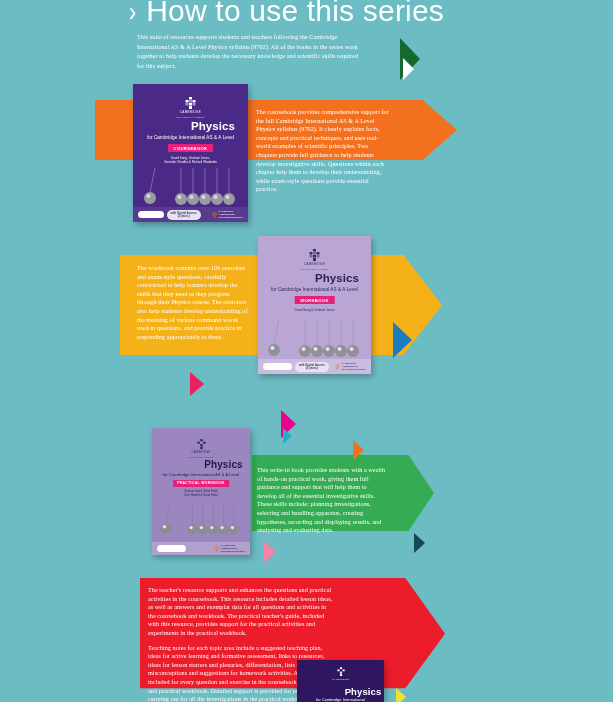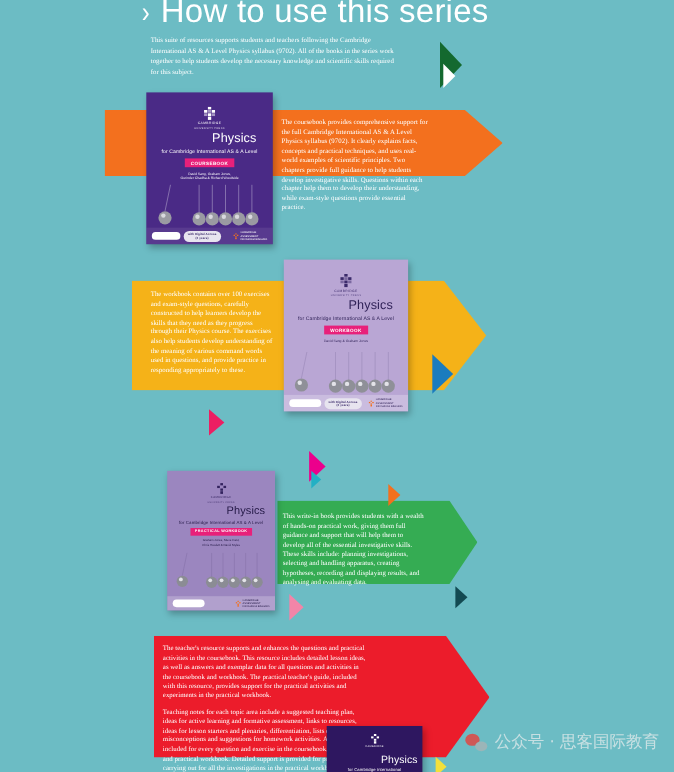--- a/index.html
+++ b/index.html
@@ -95,21 +95,21 @@
   .crest {
     width: 11px; height: 13px;
     display: block;
   }
   .book .brand {
     font-size: 3px; letter-spacing: .35px; line-height: 3.6px;
     opacity: .95; text-transform: uppercase;
   }
   .book .title {
     position: absolute; left: 0; right: 0;
-    font-size: 11.5px; font-weight: 400; letter-spacing: .1px; padding-left: 45px;
+    font-size: 11.5px; font-weight: 700; letter-spacing: .1px; padding-left: 45px;
   }
   .book .sub {
     position: absolute; left: 0; right: 0;
     font-size: 4.6px; letter-spacing: .1px; font-weight: 300;
   }
   .book .pill {
     position: absolute; left: 50%; transform: translateX(-50%);
     font-size: 4.2px; font-weight: 700; letter-spacing: .35px;
     color: #fff; padding: 1.6px 6px; white-space: nowrap;
   }
@@ -431,21 +431,14 @@
       <div class="brand" style="font-size:2.3px">CAMBRIDGE</div>
     </div>
     <div class="title" style="top:26px;font-size:9.5px;">Physics</div>
     <div class="sub" style="top:38px;font-size:3.8px;">for Cambridge International</div>
   </div>
 
   <div style="position:absolute;left:396px;top:688px;width:0;height:0;
               border-top:9px solid transparent;border-bottom:9px solid transparent;
               border-left:10px solid #f2e03a;"></div>
 
-  <div class="watermark">
-    <span class="wechat">
-      <span class="b1"></span>
-        <span class="b2"></span>
-    </span>
-    <span>公众号 · 思客国际教育</span>
-  </div>
 
 </div>
 
 </body></html>

